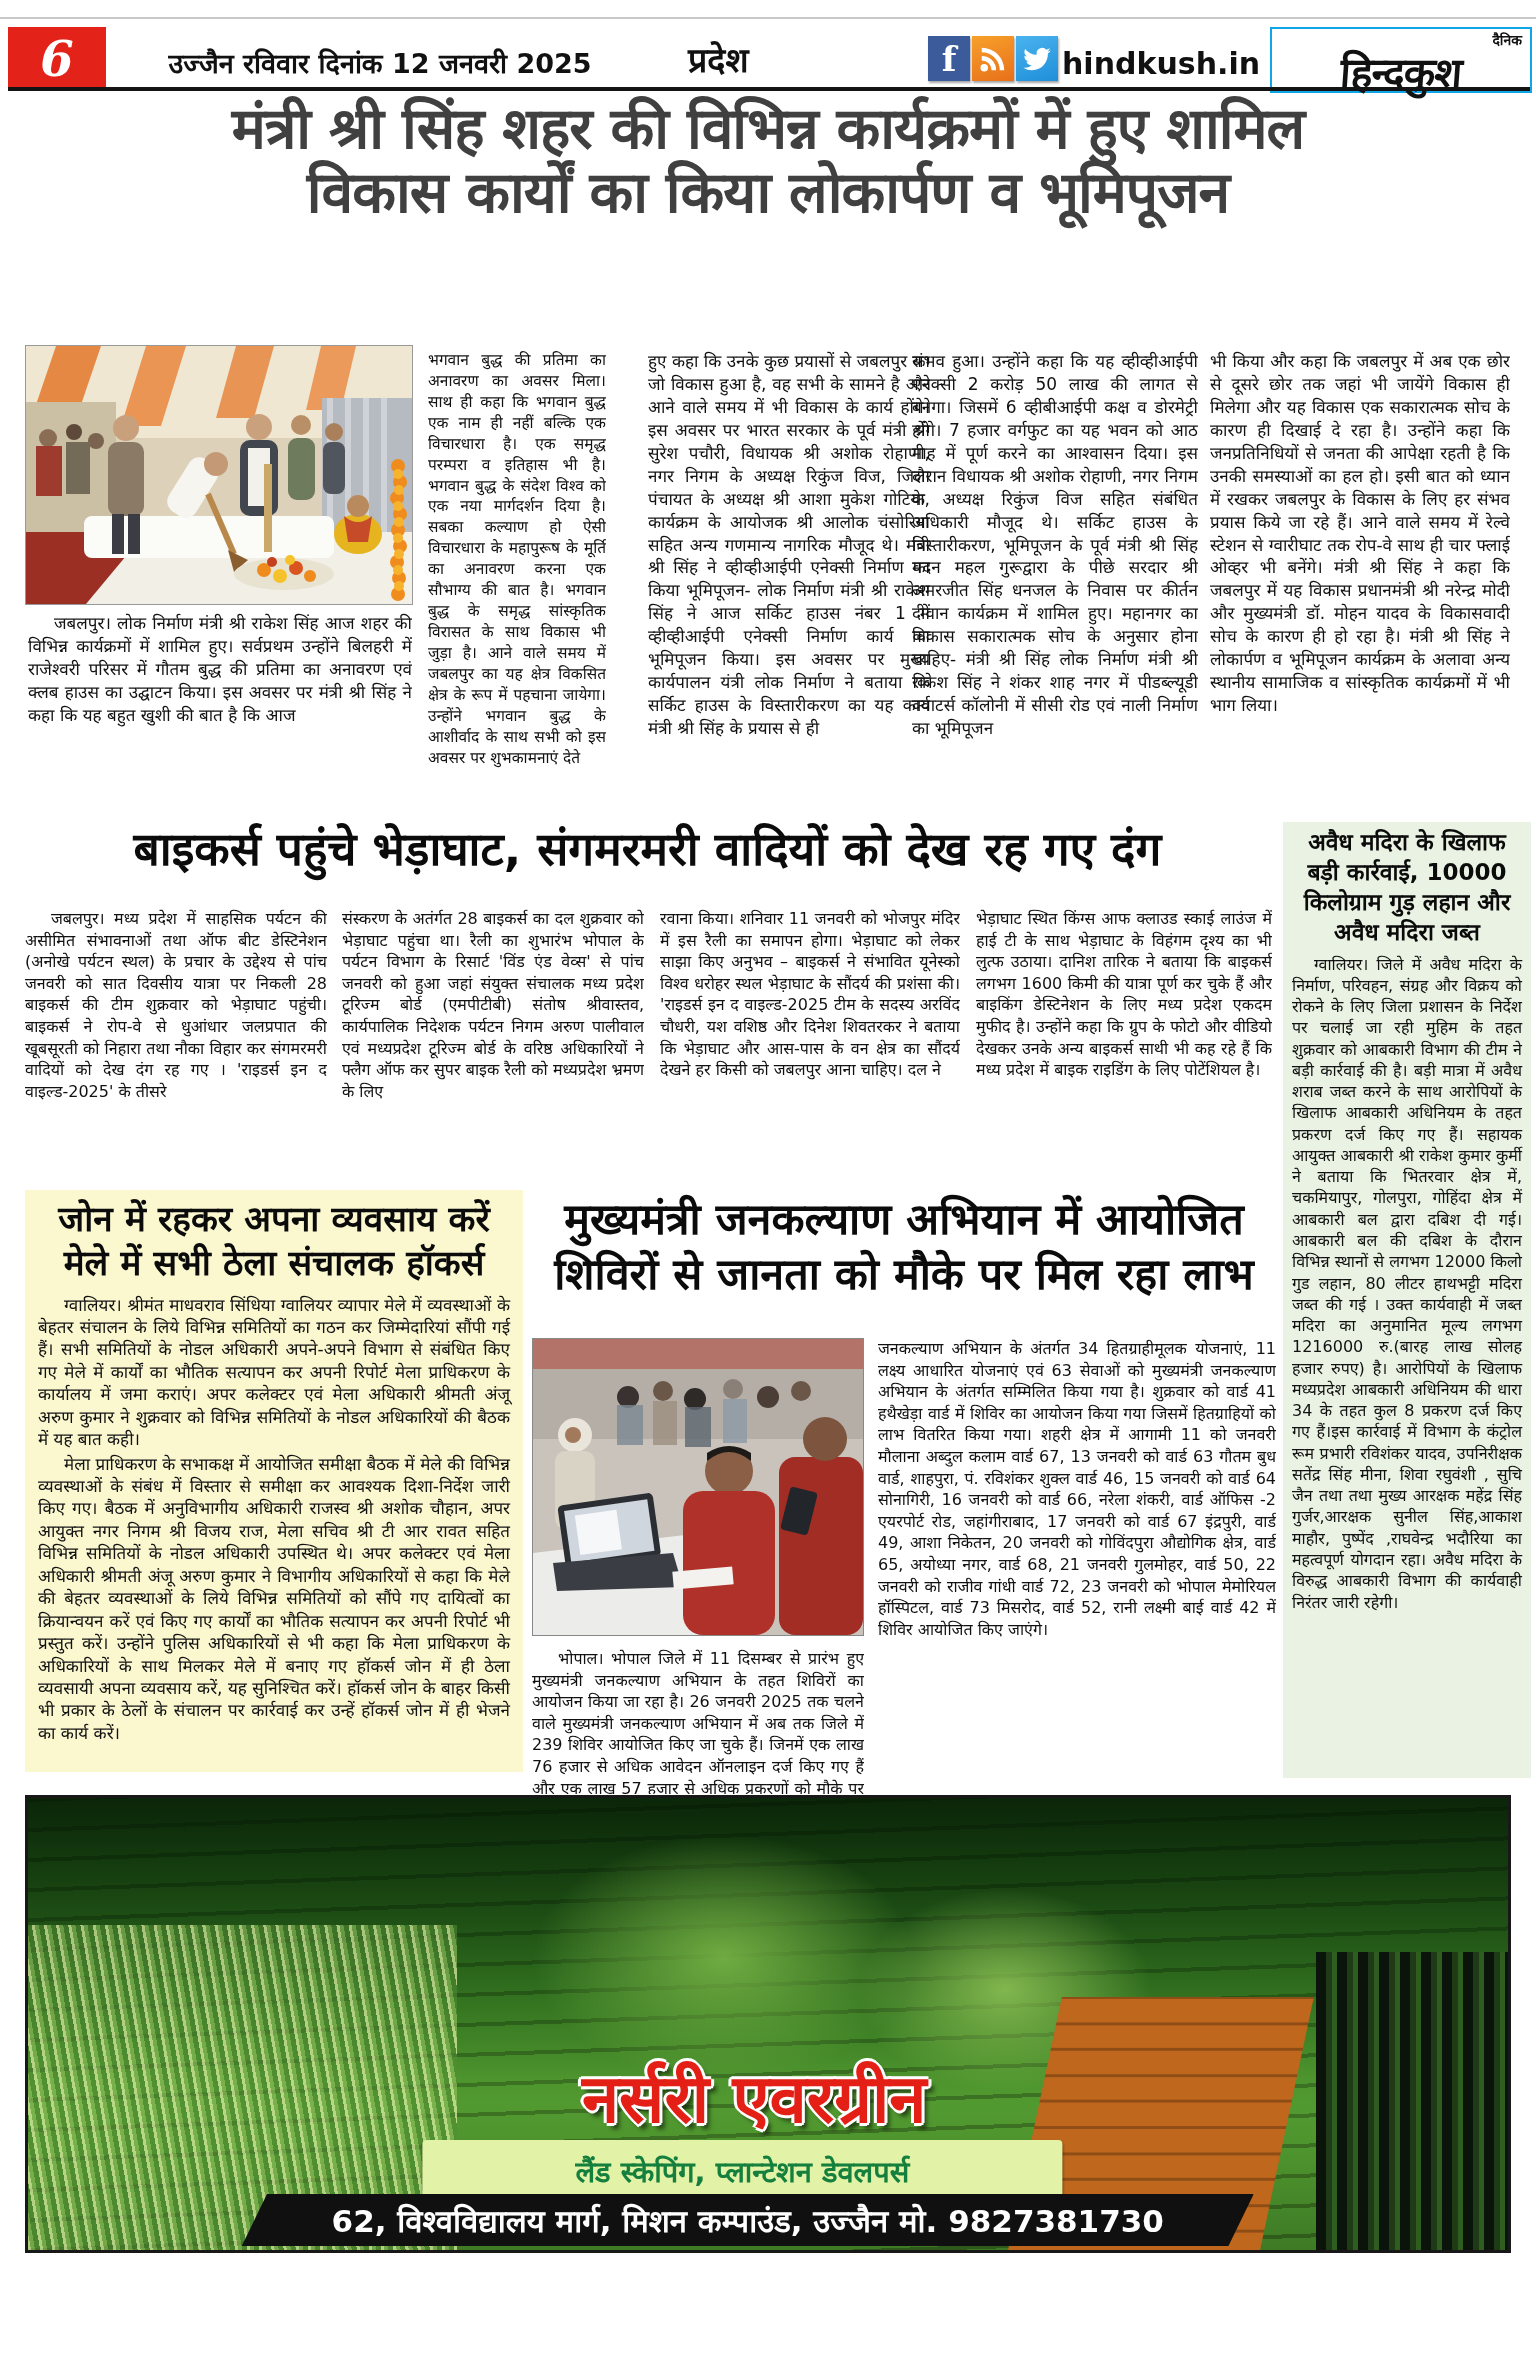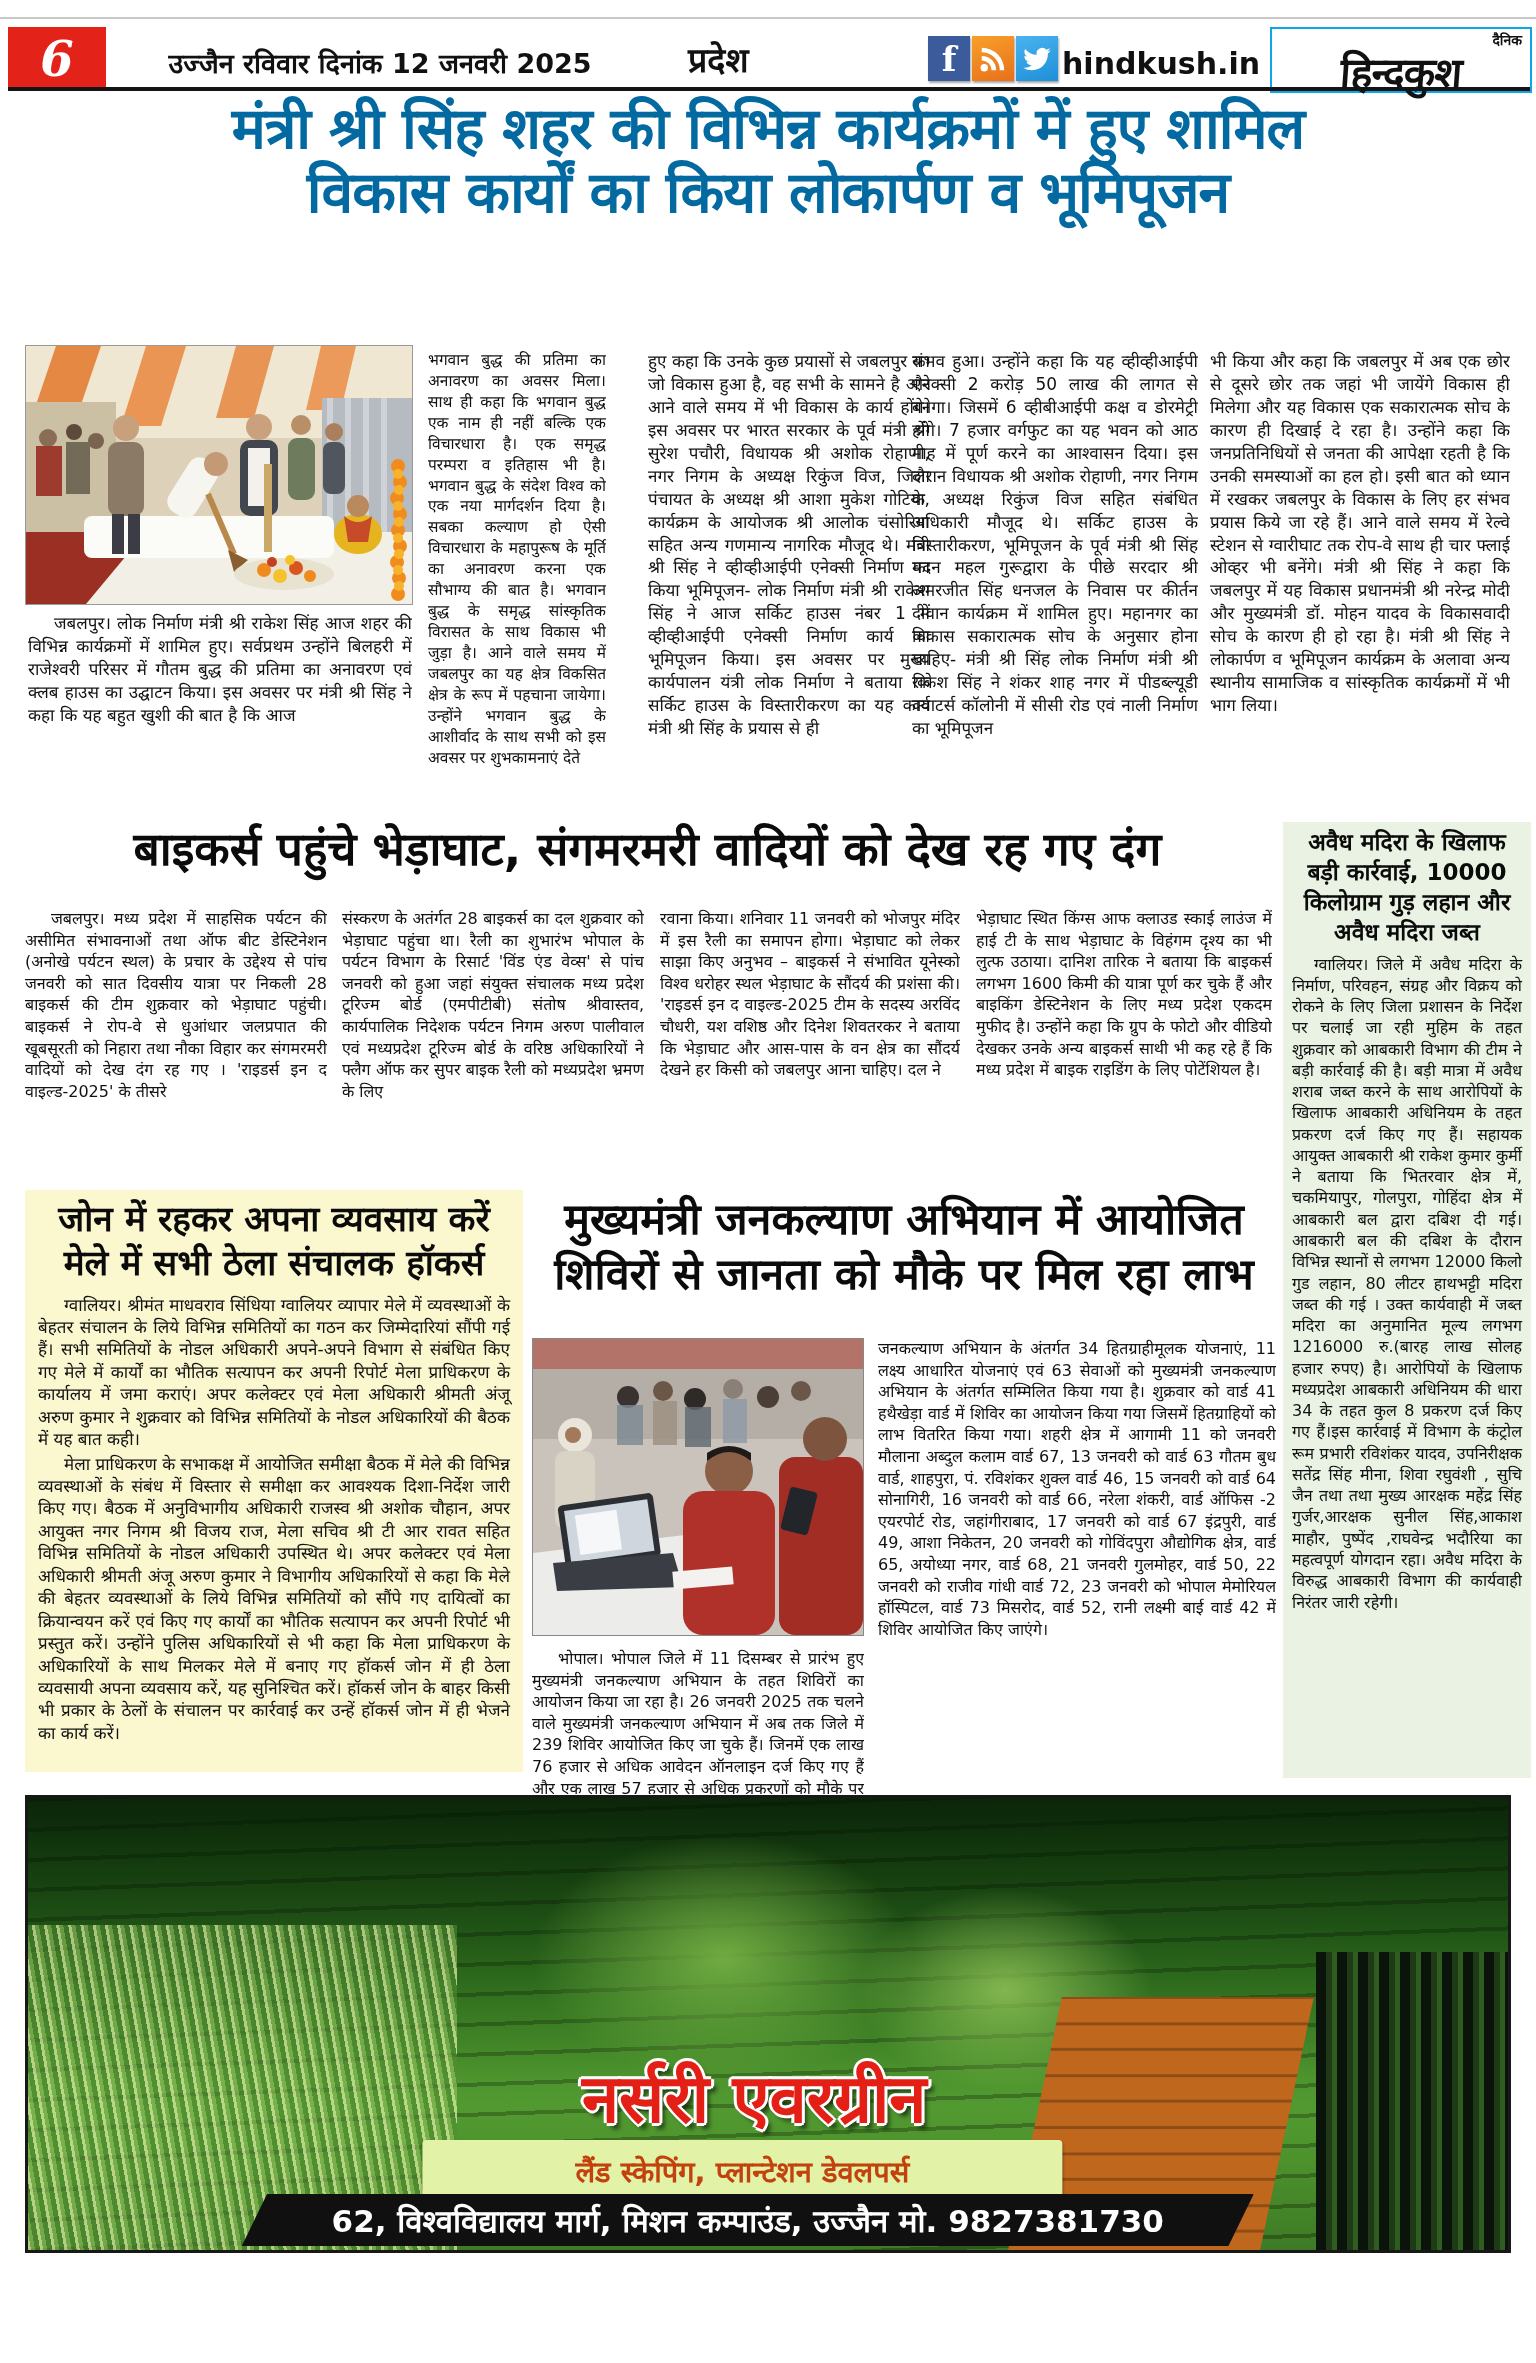--- a/index.html
+++ b/index.html
@@ -19,21 +19,21 @@
   .ic-fb{background:#3b5b9a;color:#fff;font-size:34px;font-weight:bold;font-family:"DejaVu Serif",serif;}
   .ic-rss{background:linear-gradient(160deg,#f7a02b,#e8701a);}
   .ic-tw{background:linear-gradient(160deg,#4ab3ef,#1f8fd8);}
   .website{left:1062px;top:46px;font-size:30px;font-weight:bold;white-space:nowrap;}
   .logo-box{left:1270px;top:27px;width:258px;height:62px;border:2px solid #0ea5e9;background:#fff;}
   .logo-tagline{position:absolute;right:8px;top:1px;font-size:14px;font-weight:bold;}
   .logo-text{position:absolute;left:0;right:0;top:14px;text-align:center;font-size:41px;font-weight:800;
         font-family:"DejaVu Serif","Liberation Serif",serif;transform:skewX(-4deg);letter-spacing:-1px;}
   
   .main-headline{left:0;top:96px;width:1536px;text-align:center;font-weight:800;font-size:57px;line-height:1.13;
-        letter-spacing:-1px;color:#0369a1;}
+        letter-spacing:-1px;color:#404040;}
   .sub-head{font-weight:800;color:#0b0b0b;text-align:center;}
   
   .bodycol{font-size:17px;line-height:1.35;text-align:justify;overflow:hidden;}
   .indent{text-indent:26px;}
   
   .lead-photo{left:25px;top:345px;width:386px;height:258px;background:#ded2b8;border:1px solid #999;}
   .lead-c1{left:28px;top:612px;width:384px;height:208px;}
   .lead-c2{left:428px;top:350px;width:178px;height:468px;font-size:15.5px;}
   .lead-c3{left:648px;top:350px;width:282px;height:468px;}
   .lead-c4{left:912px;top:350px;width:286px;height:468px;}
@@ -72,21 +72,21 @@
         background:repeating-linear-gradient(90deg,#0a140a 0 10px,#1e3a16 10px 16px,#2f5c1f 16px 21px);}
   .ad-blob1{position:absolute;left:34%;top:8%;width:26%;height:55%;border-radius:50%;
         background:radial-gradient(ellipse at center,rgba(120,180,70,.9),rgba(40,90,30,0) 70%);}
   .ad-blob2{position:absolute;left:56%;top:20%;width:20%;height:45%;border-radius:50%;
         background:radial-gradient(ellipse at center,rgba(150,200,90,.8),rgba(40,90,30,0) 70%);}
   .ad-title{position:absolute;left:50%;top:252px;transform:translateX(-54%);font-size:67px;font-weight:800;
         color:#e41f15;white-space:nowrap;
         text-shadow:-3px 0 0 #fff,3px 0 0 #fff,0 -3px 0 #fff,0 3px 0 #fff,-2px -2px 0 #fff,2px 2px 0 #fff,5px 6px 4px rgba(0,0,0,.55);}
   .ad-band{position:absolute;left:50%;top:342px;transform:translateX(-54%);width:640px;height:60px;background:#e2f2a6;
         border-radius:4px;display:flex;align-items:center;justify-content:center;
-        font-size:29px;font-weight:bold;color:#c2410c;white-space:nowrap;box-shadow:0 2px 3px rgba(0,0,0,.4);}
+        font-size:29px;font-weight:bold;color:#15803d;white-space:nowrap;box-shadow:0 2px 3px rgba(0,0,0,.4);}
   .ad-black{position:absolute;left:50%;top:396px;transform:translateX(-52%);width:1012px;height:52px;background:#101010;
         clip-path:polygon(2.5% 0,100% 0,97.5% 100%,0 100%);display:flex;align-items:center;justify-content:center;
         font-size:31px;font-weight:bold;color:#fff;white-space:nowrap;}
   .photo-svg{display:block;width:100%;height:100%;}
 </style>
 </head>
 <body>
 
 <div id="page">
 

